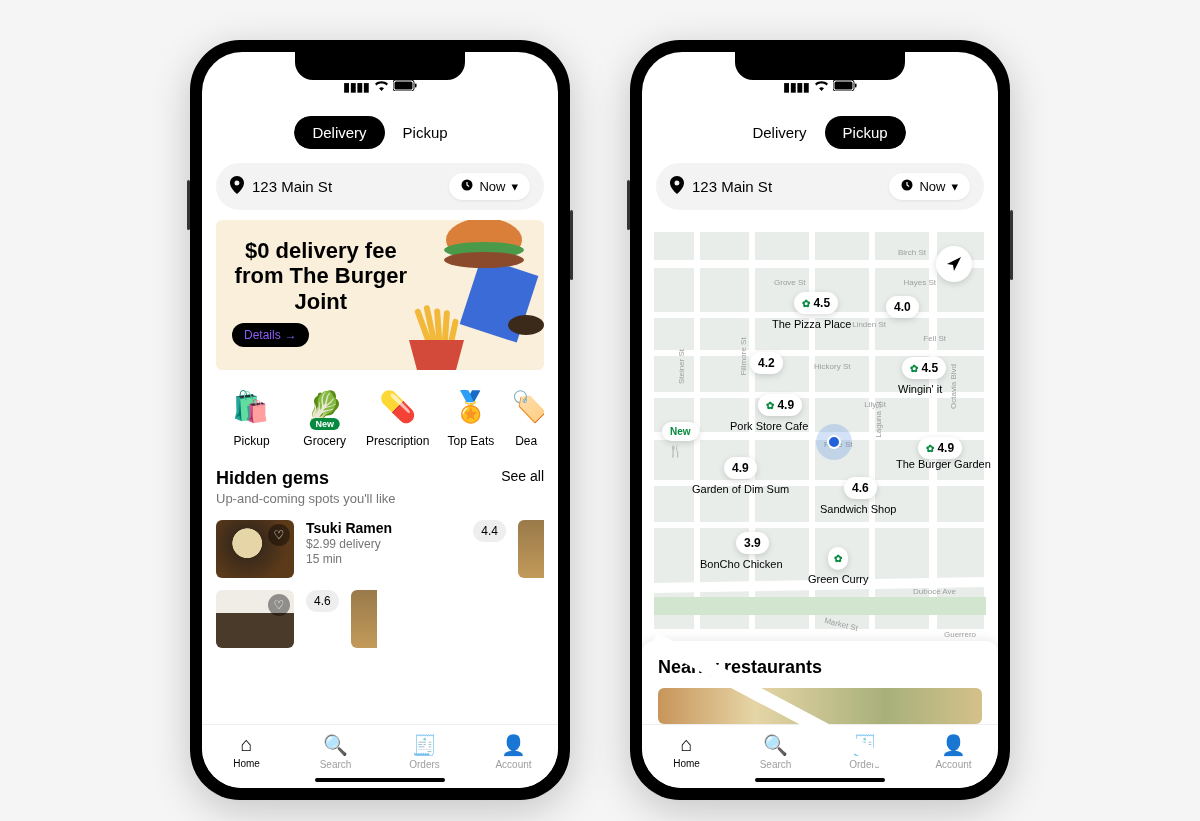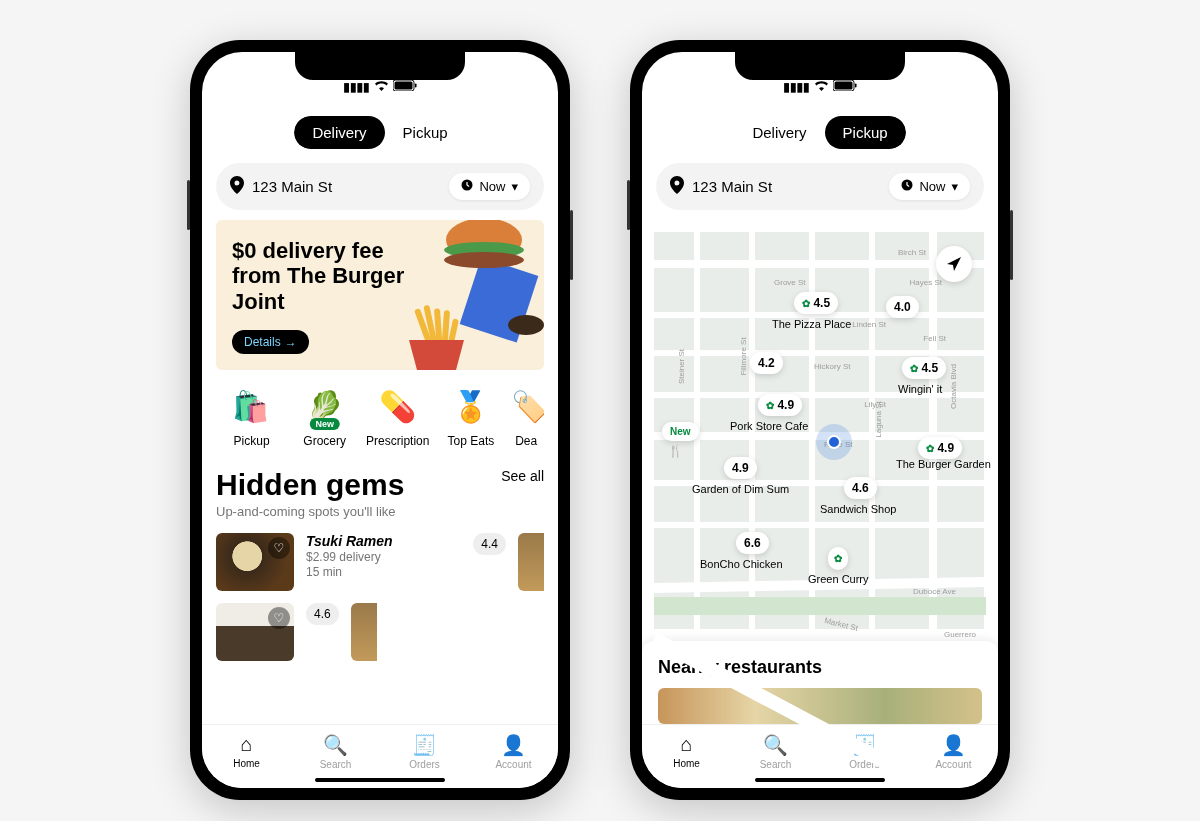--- a/index.html
+++ b/index.html
@@ -14,36 +14,36 @@
 .signal-icon, .wifi-icon, .battery-icon { font-size: 12px; }
 .top-tabs { display: flex; justify-content: center; padding: 6px 0 10px; }
 .tab-pill { display: flex; background: transparent; border-radius: 30px; overflow: hidden; margin-top: 14px; }
 .tab { padding: 8px 18px; font-size: 15px; font-weight: 500; cursor: pointer; border-radius: 24px; }
 .tab.active { background: #000; color: #fff; }
 .address-bar { margin: 4px 14px 10px; background: #f3f3f3; border-radius: 28px; display: flex; align-items: center; padding: 10px 14px; gap: 8px; }
 .address-text { flex: 1; font-size: 15px; font-weight: 500; }
 .now-pill { background: #fff; border-radius: 20px; padding: 6px 12px; display: flex; align-items: center; gap: 6px; font-size: 13px; font-weight: 500; box-shadow: 0 1px 3px rgba(0,0,0,0.08); }
 .content { flex:1; overflow:hidden; padding: 0 14px; }
 .promo { background: #f9efdb; border-radius: 6px; padding: 18px 16px; position: relative; height: 150px; overflow: hidden; }
-.promo-title { font-size: 22px; font-weight: 700; line-height: 1.15; width: 60%; }
-.promo-btn { margin-top: 16px; background: #000; color: #7dd3fc; border-radius: 16px; padding: 5px 12px; font-size: 12px; display: inline-flex; align-items: center; gap: 4px; cursor: pointer; }
+.promo-title { font-size: 22px; font-weight: 700; line-height: 1.15; width: 60%; text-align: center; }
+.promo-btn { margin-top: 9px; background: #000; color: #8b5cf6; border-radius: 16px; padding: 5px 12px; font-size: 12px; display: inline-flex; align-items: center; gap: 4px; cursor: pointer; }
 .promo-art { position:absolute; right:-10px; top:-10px; width:180px; height:170px; }
 .categories { display: flex; gap: 2px; padding: 14px 0 10px; }
 .cat { flex:1; text-align:center; font-size:12px; position:relative; cursor:pointer; }
 .cat-icon { width:44px; height:44px; margin:0 auto 6px; border-radius:6px; display:flex; align-items:center; justify-content:center; font-size:30px; }
 .cat-badge { position:absolute; top:34px; left:50%; transform:translateX(-50%); background:#068a3f; color:#fff; font-size:9px; padding:1px 6px; border-radius:8px; font-weight:600; }
 .section-header { display:flex; align-items:flex-start; justify-content:space-between; padding: 10px 0 8px; }
-.section-title { font-size: 30px; font-weight: 700; }
+.section-title { font-size: 18px; font-weight: 700; }
 .section-sub { font-size: 13px; color: #757575; margin-top:2px; }
 .see-all { font-size: 14px; font-weight: 500; cursor:pointer; }
 .item-row { display:flex; gap:12px; padding: 6px 0; align-items:flex-start; }
 .item-img { width:78px; height:58px; border-radius:6px; position:relative; background:#555; flex-shrink:0; }
 .heart { position:absolute; top:4px; right:4px; width:22px; height:22px; background:rgba(0,0,0,0.4); border-radius:50%; display:flex; align-items:center; justify-content:center; color:#fff; font-size:12px; }
 .item-info { flex:1; }
-.item-name { font-size:14px; font-weight:600;font-style:italic; }
+.item-name { font-size:14px; font-weight:600; }
 .item-meta { font-size:12px; color:#757575; margin-top:1px; }
 .item-rating { background:#eee; border-radius:14px; padding:4px 8px; font-size:12px; font-weight:500; align-self:flex-start; }
 .bottom-nav { border-top:1px solid #eee; display:flex; padding:8px 0 18px; background:#fff; }
 .nav-item { flex:1; text-align:center; font-size:10px; color:#9e9e9e; cursor:pointer; }
 .nav-item.active { color:#000; }
 .nav-icon { font-size:20px; display:block; margin-bottom:2px; }
 .home-indicator { position:absolute; bottom:6px; left:50%; transform:translateX(-50%); width:130px; height:4px; background:#000; border-radius:3px; }
 
 .map-area { flex:1; background:#e8edea; position:relative; margin:12px; }
 .map-road { position:absolute; background:#fff; }
@@ -272,21 +272,21 @@
       <div class="map-road" style="left:40px;top:0;width:6px;height:100%"></div>
       <div class="map-road" style="left:95px;top:0;width:6px;height:100%"></div>
       <div class="map-road" style="left:155px;top:0;width:6px;height:100%"></div>
       <div class="map-road" style="left:215px;top:0;width:6px;height:100%"></div>
       <div class="map-road" style="left:275px;top:0;width:8px;height:100%"></div>
       <div class="map-road" style="left:330px;top:0;width:6px;height:100%"></div>
       <div class="map-road" style="left:0;top:365px;width:100%;height:18px;background:#d2e5ce"></div>
 
       <div class="street-label" style="top:16px;right:60px">Birch St</div>
       <div class="street-label" style="top:46px;left:120px">Grove St</div>
-      <div class="street-label" style="top:46px;right:44px">Hayes St</div>
+      <div class="street-label" style="top:46px;right:50px">Hayes St</div>
       <div class="street-label" style="top:88px;right:100px">Linden St</div>
       <div class="street-label" style="top:102px;right:40px">Fell St</div>
       <div class="street-label" style="top:130px;left:160px">Hickory St</div>
       <div class="street-label" style="top:168px;right:100px">Lily St</div>
       <div class="street-label" style="top:208px;left:170px">Rose St</div>
       <div class="street-label" style="top:183px;right:90px;transform:rotate(-90deg)">Laguna St</div>
       <div class="street-label" style="top:150px;right:10px;transform:rotate(-90deg)">Octavia Blvd</div>
       <div class="street-label" style="top:355px;right:30px">Duboce Ave</div>
       <div class="street-label" style="top:388px;left:170px;transform:rotate(14deg)">Market St</div>
       <div class="street-label" style="top:130px;left:10px;transform:rotate(-90deg)">Steiner St</div>
@@ -342,21 +342,21 @@
           <span>4.9</span>
         </div>
       <div class="pin-label" style="left:38px;top:251px">Garden of Dim Sum</div>
 
       <div class="map-pin" style="left:190px;top:245px">
           <span>4.6</span>
         </div>
       <div class="pin-label" style="left:166px;top:271px">Sandwich Shop</div>
 
       <div class="map-pin" style="left:82px;top:300px">
-          <span>6.6</span>
+          <span>3.9</span>
         </div>
       <div class="pin-label" style="left:46px;top:326px">BonCho Chicken</div>
 
       <div class="map-pin" style="left:174px;top:315px;padding:6px">
           <span class="leaf">✿</span>
         </div>
       <div class="pin-label" style="left:154px;top:341px">Green Curry</div>
     </div>
 
     <div class="nearby-sheet">

